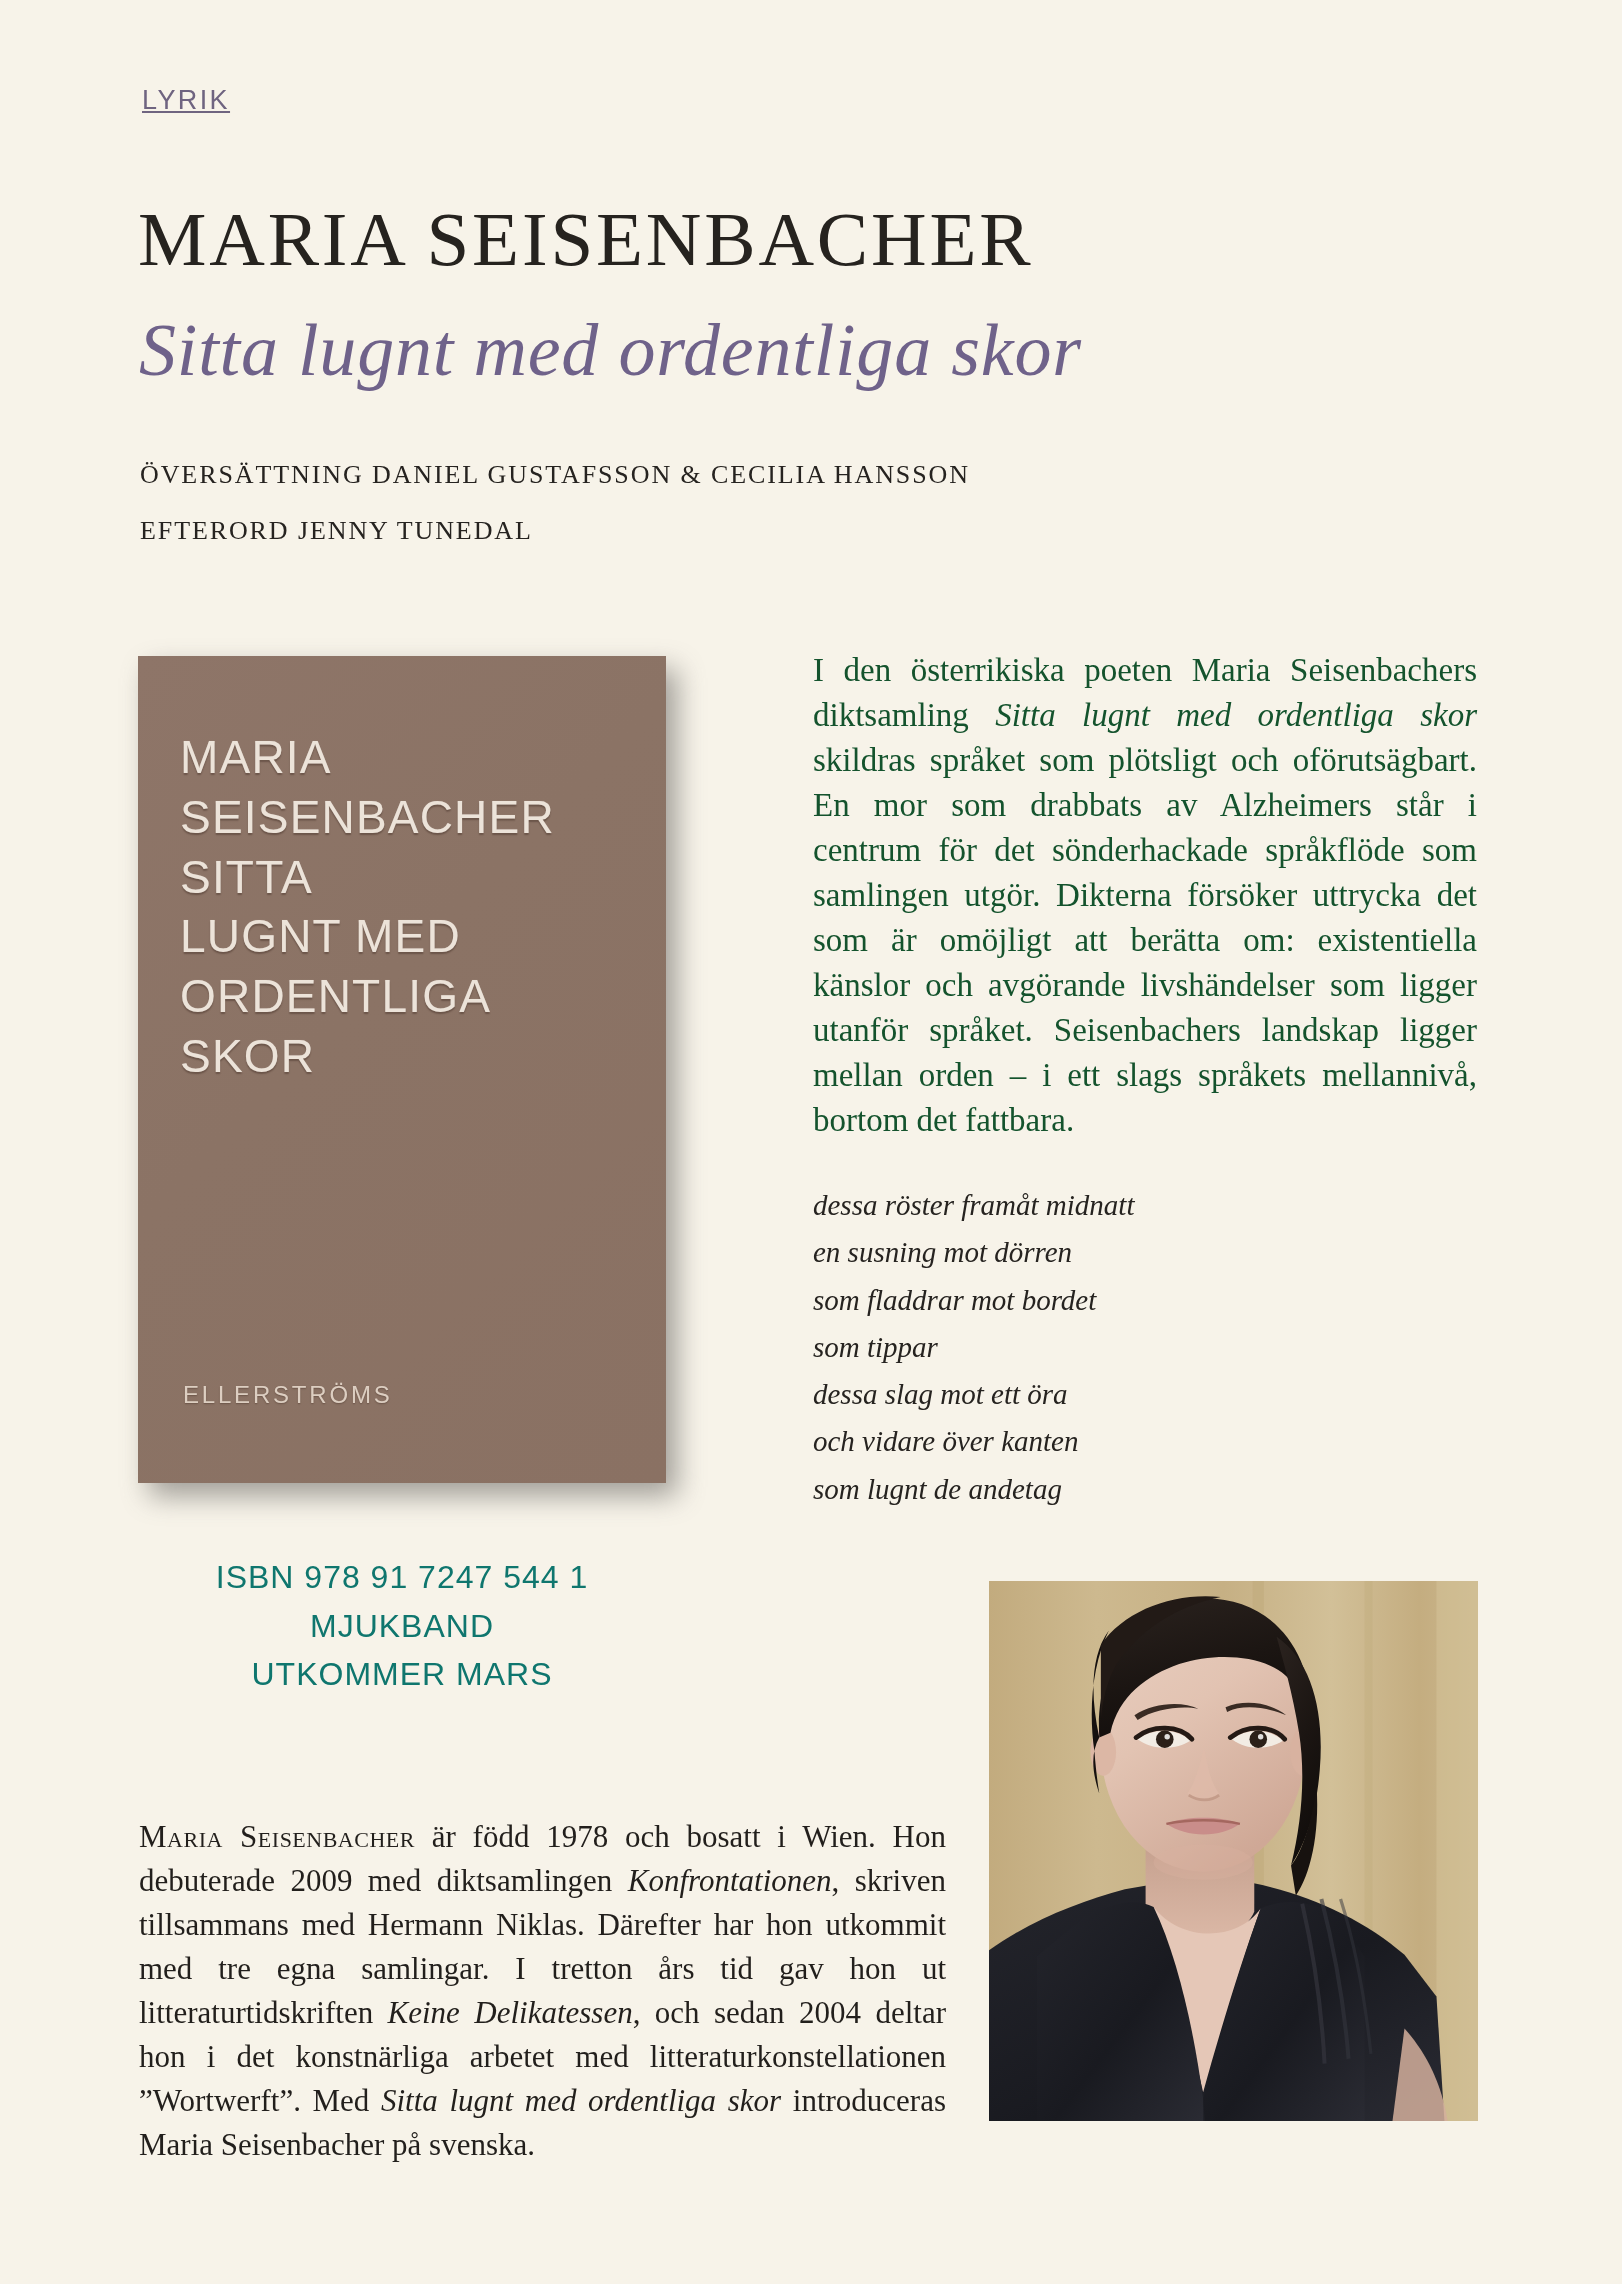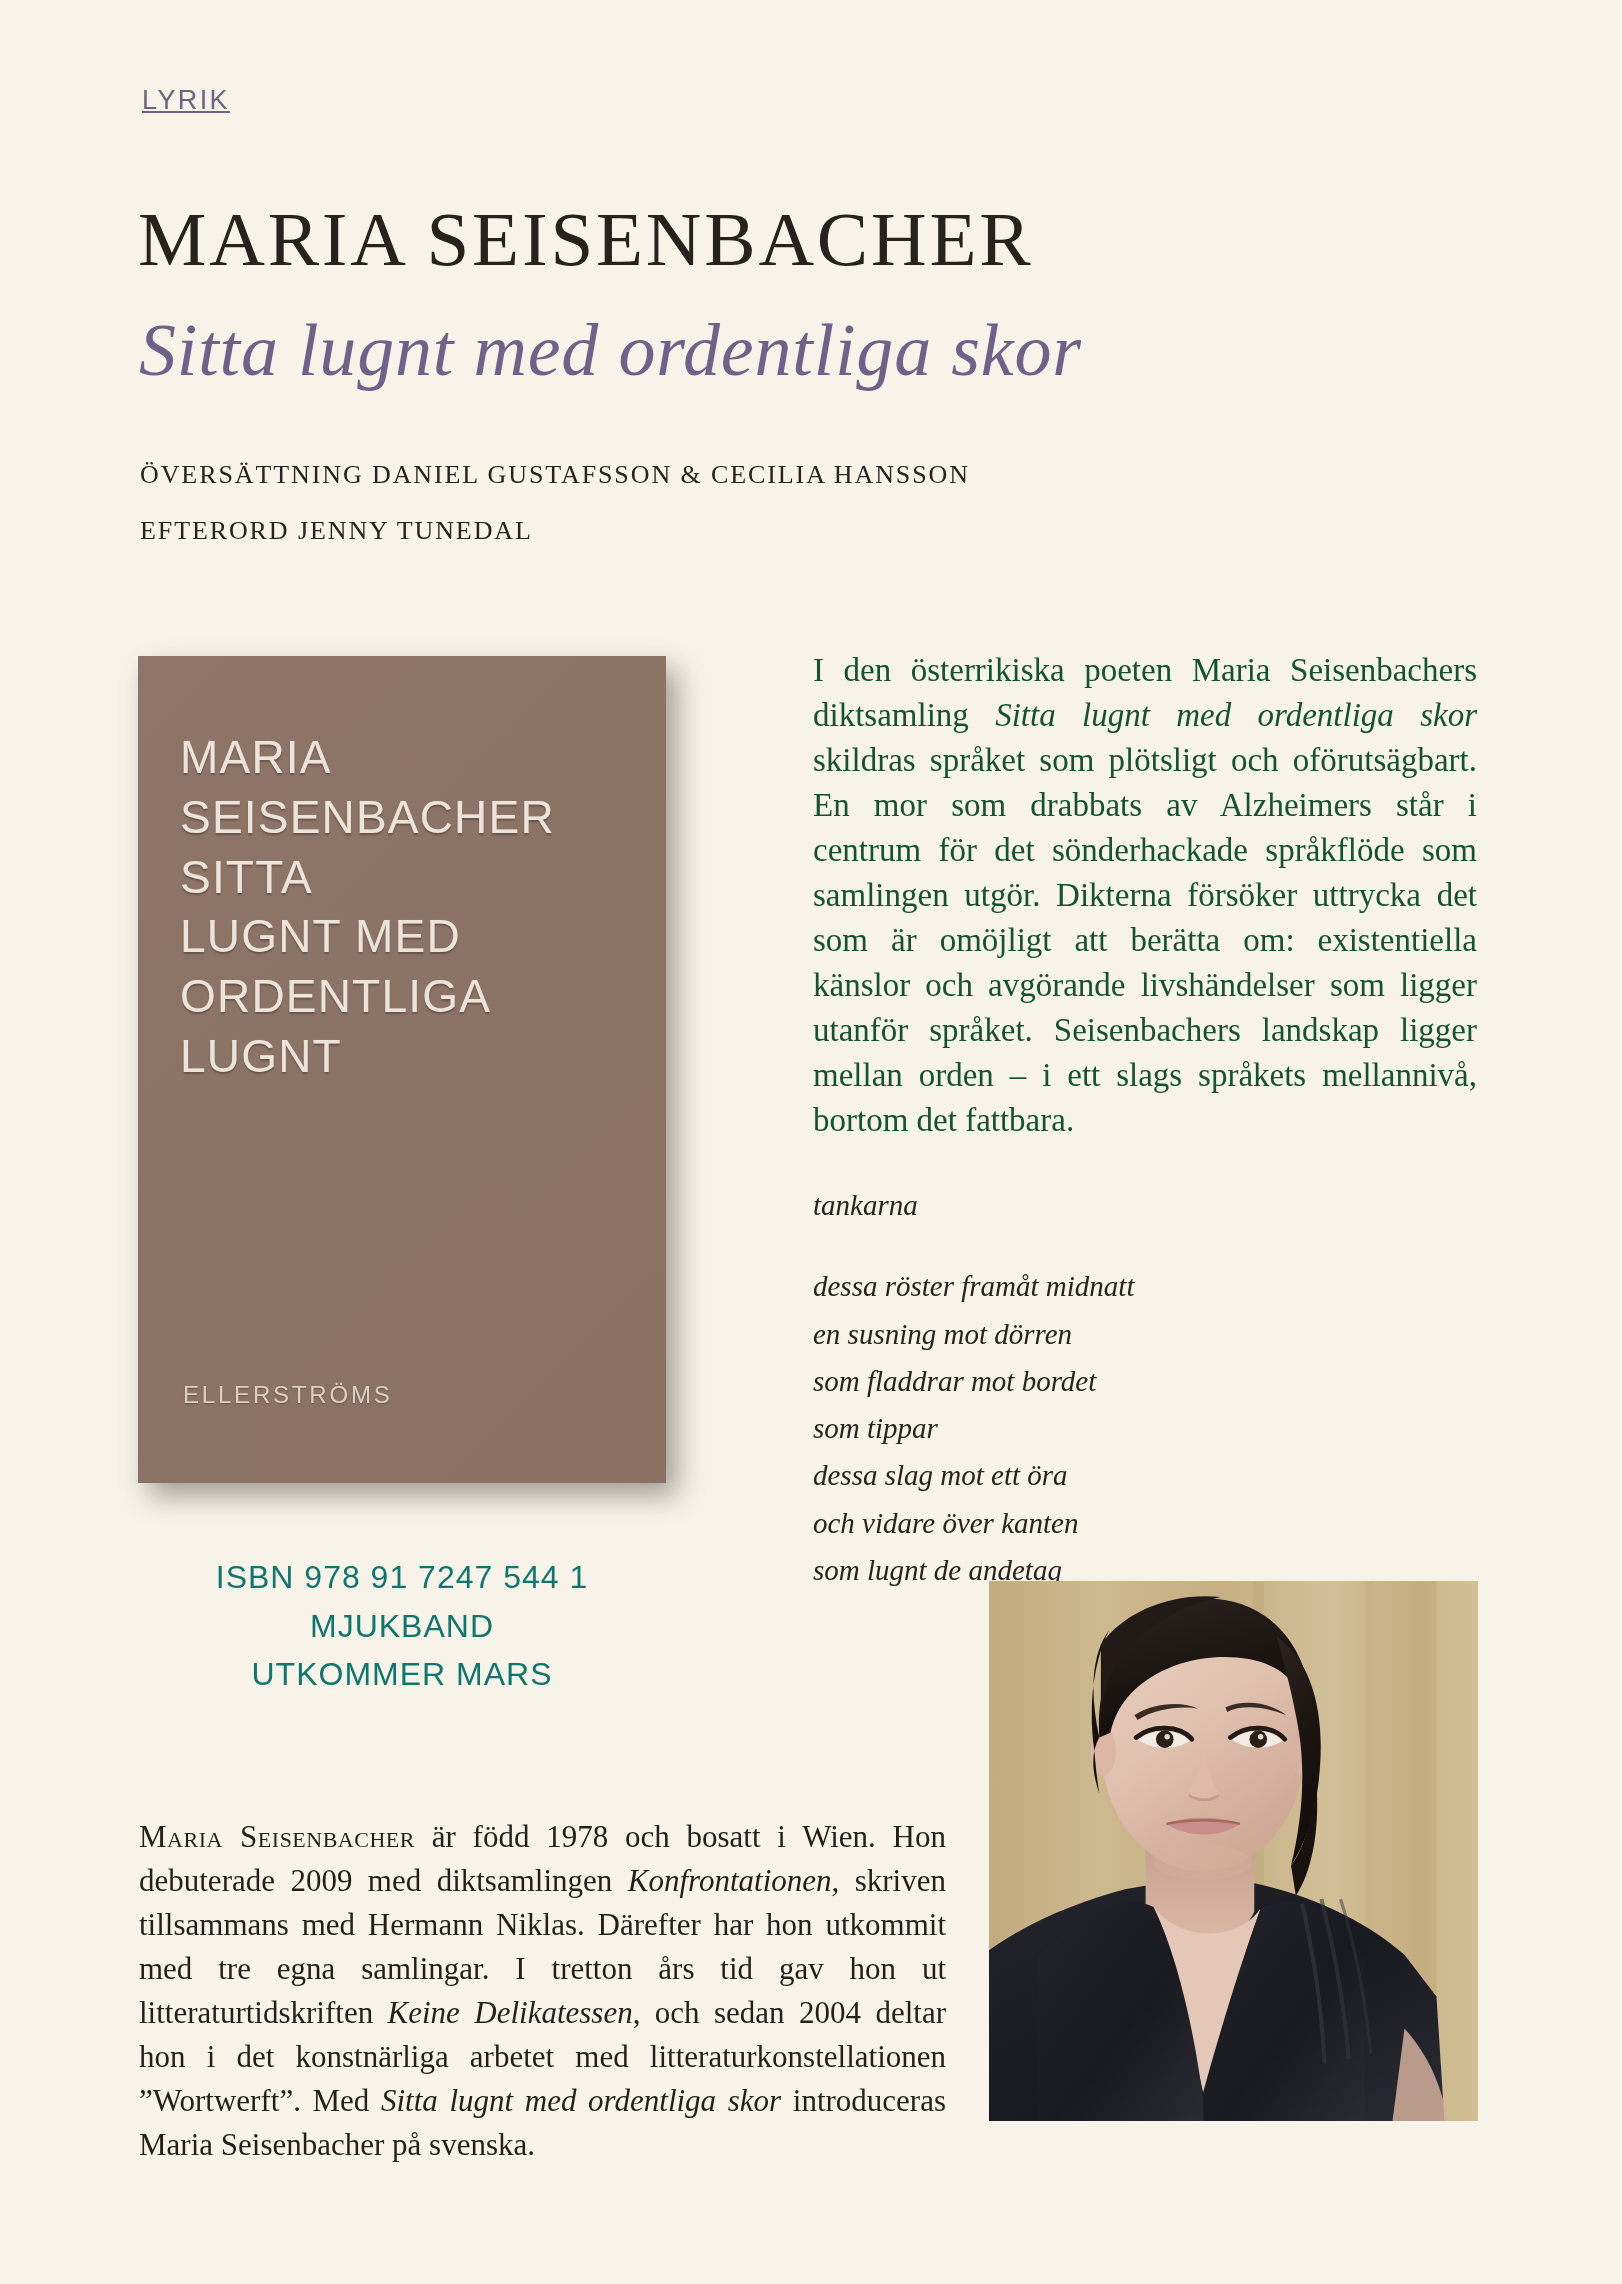--- a/index.html
+++ b/index.html
@@ -211,36 +211,35 @@
 
   <div class="cover-wrap">
     <div class="cover-shadow"></div>
     <div class="cover">
       <div class="cover-text">
         <div>MARIA</div>
         <div>SEISENBACHER</div>
         <div>SITTA</div>
         <div>LUGNT MED</div>
         <div>ORDENTLIGA</div>
-        <div>LUGNT</div>
+        <div>SKOR</div>
       </div>
       <div class="cover-publisher">ELLERSTRÖMS</div>
     </div>
   </div>
 
   <div class="isbn-block">
     <div>ISBN 978 91 7247 544 1</div>
     <div>MJUKBAND</div>
     <div>UTKOMMER MARS</div>
   </div>
 
   <div class="blurb"><span>I den österrikiska poeten Maria Seisenbachers diktsamling </span><i>Sitta lugnt med ordentliga skor</i><span> skildras språket som plötsligt och oförutsägbart. En mor som drabbats av Alzheimers står i centrum för det sönderhackade språkflöde som samlingen utgör. Dikterna försöker uttrycka det som är omöjligt att berätta om: existentiella känslor och avgörande livshändelser som ligger utanför språket. Seisenbachers landskap ligger mellan orden – i ett slags språkets mellannivå, bortom det fattbara.</span></div>
 
   <div class="poem">
-    <div class="poem-head">tankarna</div>
     <div class="poem-line">dessa röster framåt midnatt</div>
     <div class="poem-line">en susning mot dörren</div>
     <div class="poem-line">som fladdrar mot bordet</div>
     <div class="poem-line">som tippar</div>
     <div class="poem-line">dessa slag mot ett öra</div>
     <div class="poem-line">och vidare över kanten</div>
     <div class="poem-line">som lugnt de andetag</div>
   </div>
 
   <div class="photo">

